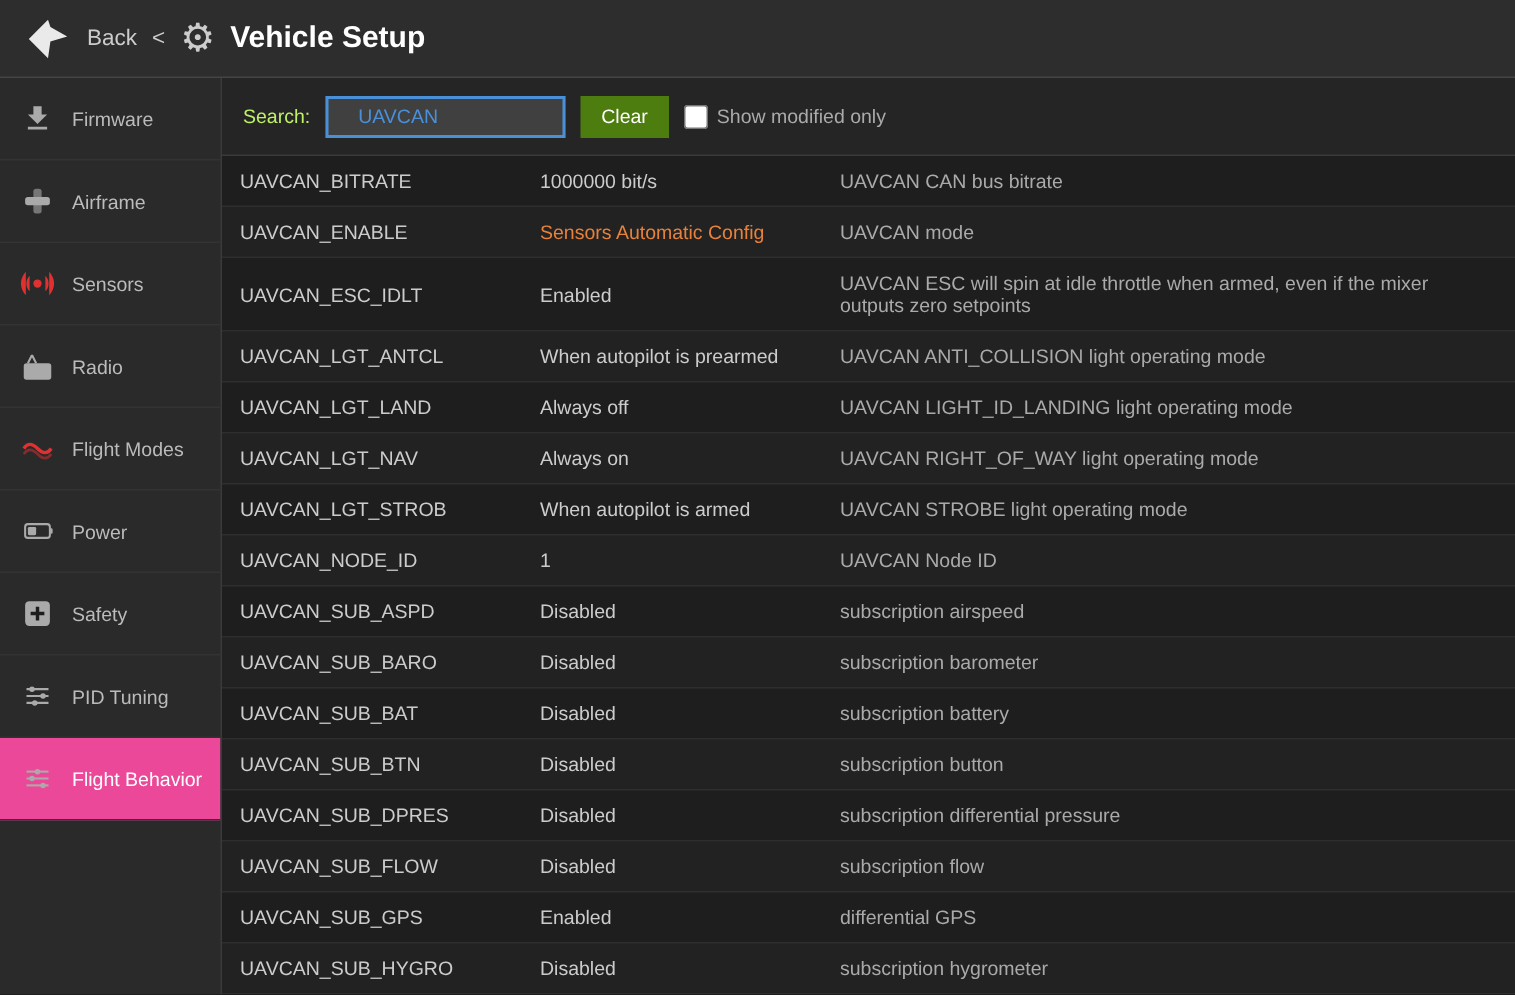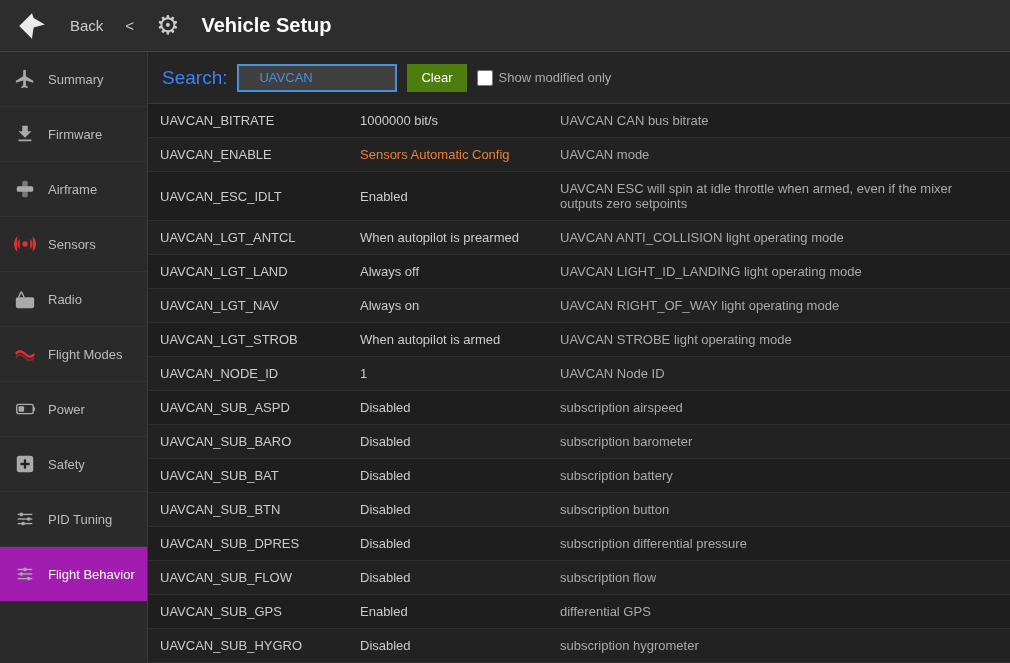--- a/index.html
+++ b/index.html
@@ -13,21 +13,21 @@
       font-size: 13px;
     }
 
     
     .top-bar {
       display: flex;
       align-items: center;
       background: #2d2d2d;
       height: 52px;
       padding: 0 16px;
-      gap: 22px;
+      gap: 10px;
       border-bottom: 1px solid #444;
     }
     .top-bar-icon {
       width: 32px;
       height: 32px;
       fill: white;
     }
     .top-bar-back {
       color: #cccccc;
       font-size: 15px;
@@ -57,21 +57,21 @@
       display: flex;
       align-items: center;
       gap: 10px;
       padding: 14px 12px;
       cursor: pointer;
       border-bottom: 1px solid #333;
       color: #bbbbbb;
       font-size: 13px;
     }
     .sidebar-item.active {
-      background: #a21caf;
+      background: #ec4899;
       color: #ffffff;
     }
     .sidebar-icon {
       width: 26px;
       height: 26px;
       flex-shrink: 0;
       display: flex;
       align-items: center;
       justify-content: center;
       font-size: 18px;
@@ -92,22 +92,22 @@
       display: flex;
       align-items: center;
       padding: 10px 14px;
       gap: 10px;
       background: #252525;
       border-bottom: 1px solid #3a3a3a;
       height: 52px;
       flex-shrink: 0;
     }
     .search-label {
-      color: #3b82f6;
-      font-size: 19px;
+      color: #bef264;
+      font-size: 13px;
     }
     .search-input {
       background: #404040;
       border: 2px solid #4a90d9;
       color: #4a90d9;
       padding: 4px 20px;
       font-size: 13px;
       width: 160px;
       outline: none;
       height: 28px;
@@ -194,28 +194,20 @@
   <span class="top-bar-back">Back</span>
   <span class="top-bar-back">&lt;</span>
   <span class="gear-unicode">⚙</span>
   <span class="top-bar-title">Vehicle Setup</span>
 </div>
 
 <div class="layout">
 
   <nav class="sidebar">
 
-    <div class="sidebar-item">
-      <div class="sidebar-icon">
-        <svg viewBox="0 0 24 24" class="icon-svg" fill="#aaa">
-          <path d="M21 16v-2l-8-5V3.5A1.5 1.5 0 0011.5 2a1.5 1.5 0 00-1.5 1.5V9l-8 5v2l8-2.5V19l-2 1.5V22l3.5-1 3.5 1v-1.5L13 19v-5.5l8 2.5z"></path>
-        </svg>
-      </div>
-      <span class="sidebar-label">Summary</span>
-    </div>
 
     <div class="sidebar-item">
       <div class="sidebar-icon">
         <svg viewBox="0 0 24 24" class="icon-svg" fill="#aaa">
           <path d="M19 9h-4V3H9v6H5l7 7 7-7zm-14 9v2h14v-2H5z"></path>
         </svg>
       </div>
       <span class="sidebar-label">Firmware</span>
     </div>
 

